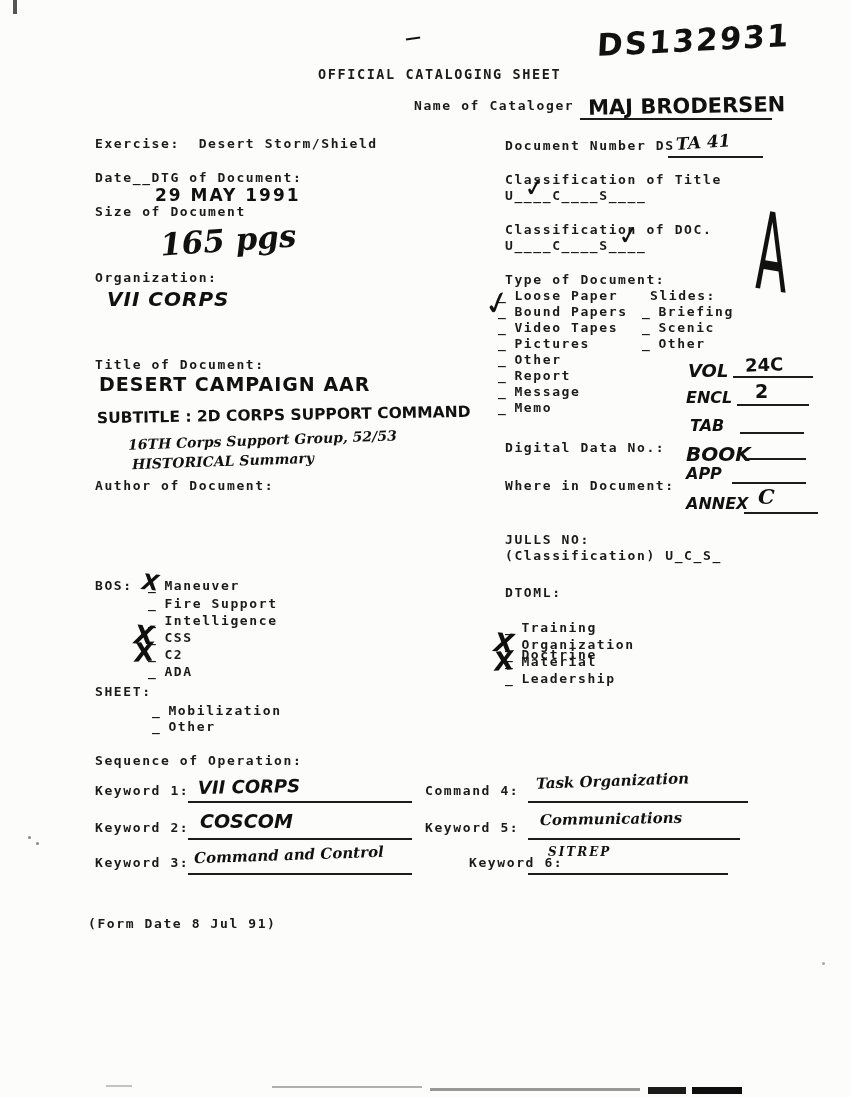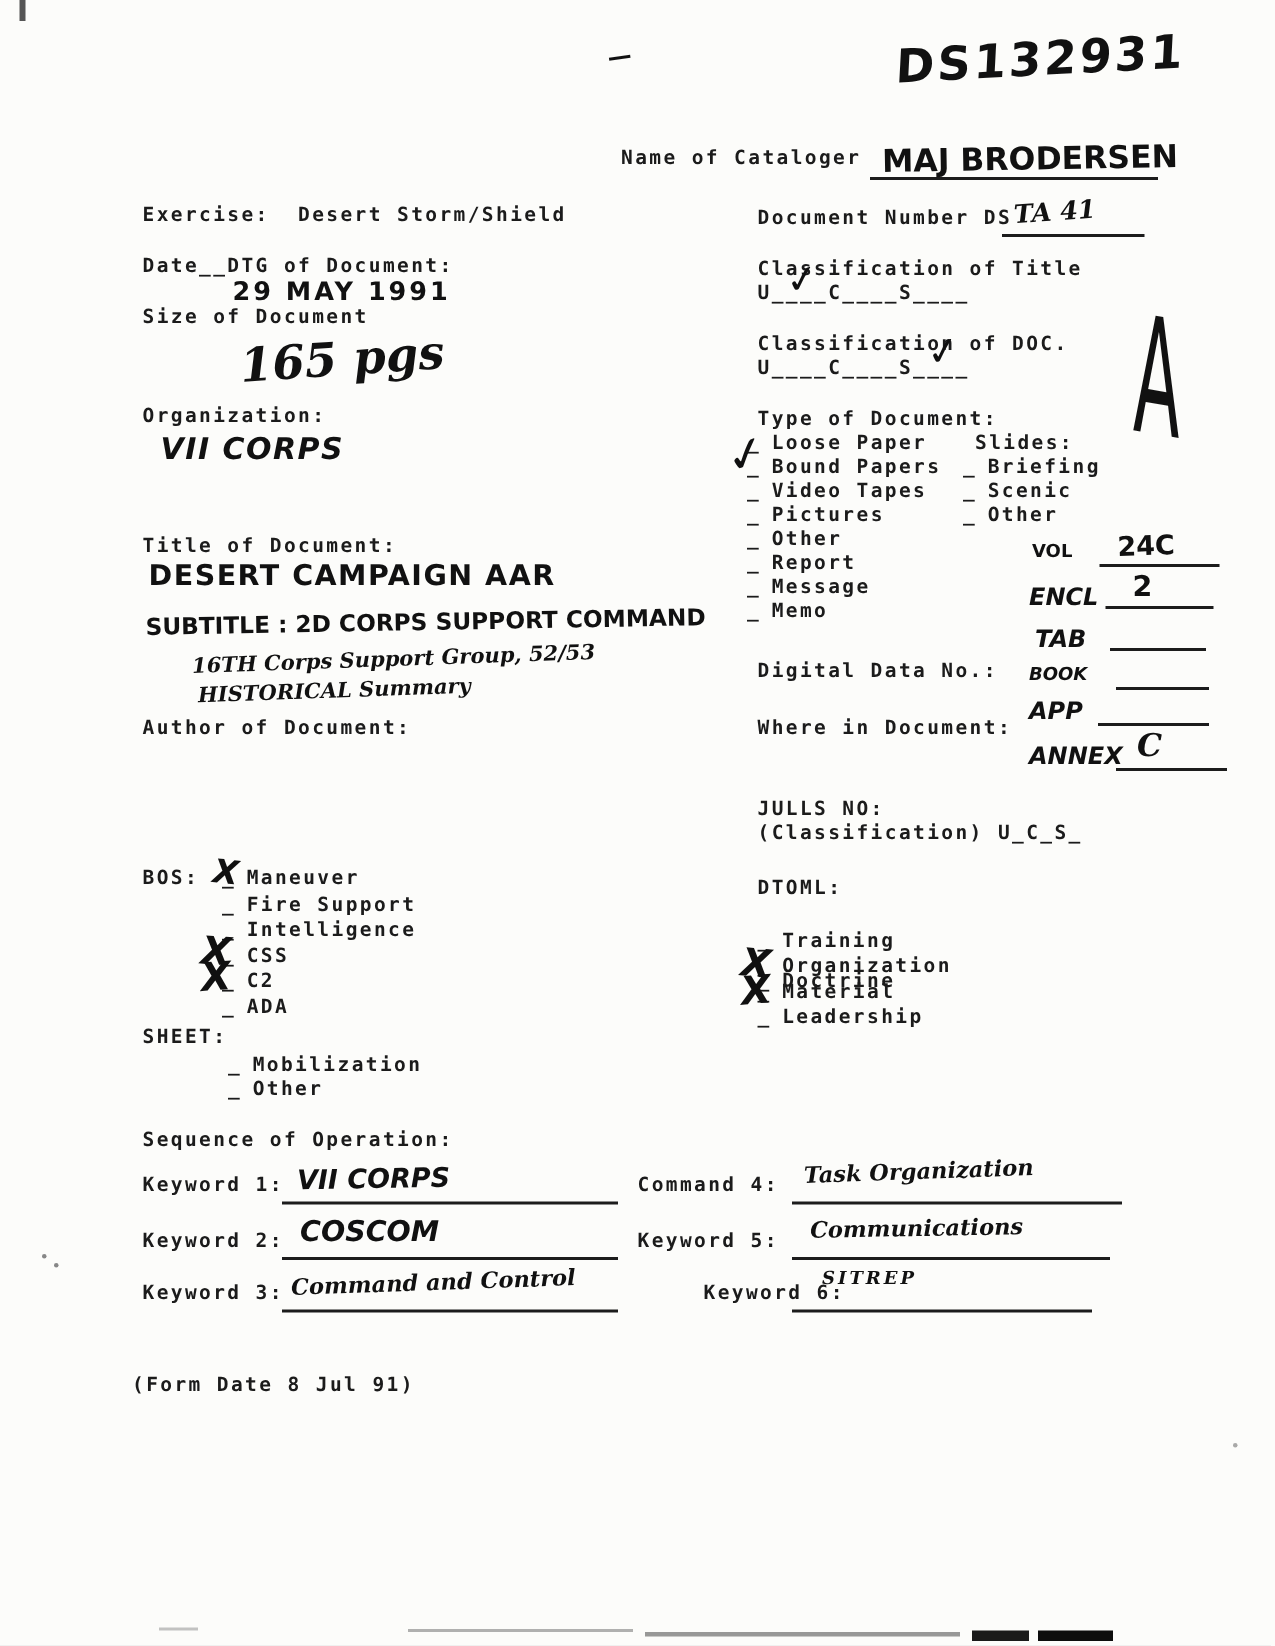--- a/index.html
+++ b/index.html
@@ -36,20 +36,21 @@
 </head>
 <body>
 
 <div class="page">
 
   <div class="artifact" style="left:13px; top:0; width:4px; height:14px;"></div>
   <span class="hp" style="left:405px; top:28px; font-size:16px; transform:rotate(-8deg);">—</span>
 
   <span class="hp" style="left:597px; top:22px; font-size:31px; letter-spacing:2px; transform:rotate(-3deg) skewX(-6deg);">DS132931</span>
 
+  <div class="tw" style="left:318px; top:66px; font-size:13.5px;">OFFICIAL CATALOGING SHEET</div>
 
   <div class="tw" style="left:414px; top:98px;">Name of Cataloger</div>
   <div class="blankline" style="left:580px; top:96px; width:192px; height:22px;"></div>
   <span class="hp" style="left:588px; top:94px; font-size:21px; transform:rotate(-1deg);">MAJ BRODERSEN</span>
 
   <div class="tw" style="left:95px; top:136px;">Exercise:  Desert Storm/Shield</div>
 
   <div class="tw" style="left:95px; top:170px;">Date__DTG of Document:</div>
   <span class="hp" style="left:155px; top:185px; font-size:17px; letter-spacing:2px;">29 MAY 1991</span>
   <div class="tw" style="left:95px; top:204px;">Size of Document</div>
@@ -92,33 +93,33 @@
   <div class="tw" style="left:498px; top:384px;"><span>_</span><span class="lbl">Message</span></div>
   <div class="tw" style="left:498px; top:400px;"><span>_</span><span class="lbl">Memo</span></div>
 
   <span class="xmark" style="left:484px; top:284px; font-size:32px; transform:rotate(-14deg);">✓</span>
 
   <div class="tw" style="left:650px; top:288px;">Slides:</div>
   <div class="tw" style="left:642px; top:304px;"><span>_</span><span class="lbl">Briefing</span></div>
   <div class="tw" style="left:642px; top:320px;"><span>_</span><span class="lbl">Scenic</span></div>
   <div class="tw" style="left:642px; top:336px;"><span>_</span><span class="lbl">Other</span></div>
 
-  <span class="hp" style="left:688px; top:360px; font-size:12px; ">VOL</span>
+  <span class="hp" style="left:688px; top:360px; font-size:18px; font-style:italic;">VOL</span>
   <div class="blankline" style="left:733px; top:358px; width:80px; height:18px;"></div>
   <span class="hp" style="left:745px; top:354px; font-size:18px; transform:rotate(-2deg);">24C</span>
 
   <span class="hp" style="left:686px; top:388px; font-size:16px; font-style:italic;">ENCL</span>
   <div class="blankline" style="left:737px; top:386px; width:72px; height:18px;"></div>
   <span class="hp" style="left:755px; top:380px; font-size:19px;">2</span>
 
   <span class="hp" style="left:690px; top:416px; font-size:16px; font-style:italic;">TAB</span>
   <div class="blankline" style="left:740px; top:414px; width:64px; height:18px;"></div>
   <span class="hp" style="left:752px; top:410px; font-size:17px;"></span>
 
-  <span class="hp" style="left:686px; top:442px; font-size:12px; font-style:italic;">BOOK</span>
+  <span class="hp" style="left:686px; top:442px; font-size:20px; font-style:italic;">BOOK</span>
   <div class="blankline" style="left:744px; top:440px; width:62px; height:18px;"></div>
   <span class="hp" style="left:756px; top:436px; font-size:17px;"></span>
 
   <span class="hp" style="left:686px; top:464px; font-size:16px; font-style:italic;">APP</span>
   <div class="blankline" style="left:732px; top:464px; width:74px; height:18px;"></div>
   <span class="hp" style="left:752px; top:458px; font-size:17px;"></span>
 
   <span class="hp" style="left:686px; top:494px; font-size:16px; font-style:italic;">ANNEX</span>
   <div class="blankline" style="left:744px; top:492px; width:74px; height:20px;"></div>
   <span class="hc" style="left:758px; top:484px; font-size:21px;">C</span>

